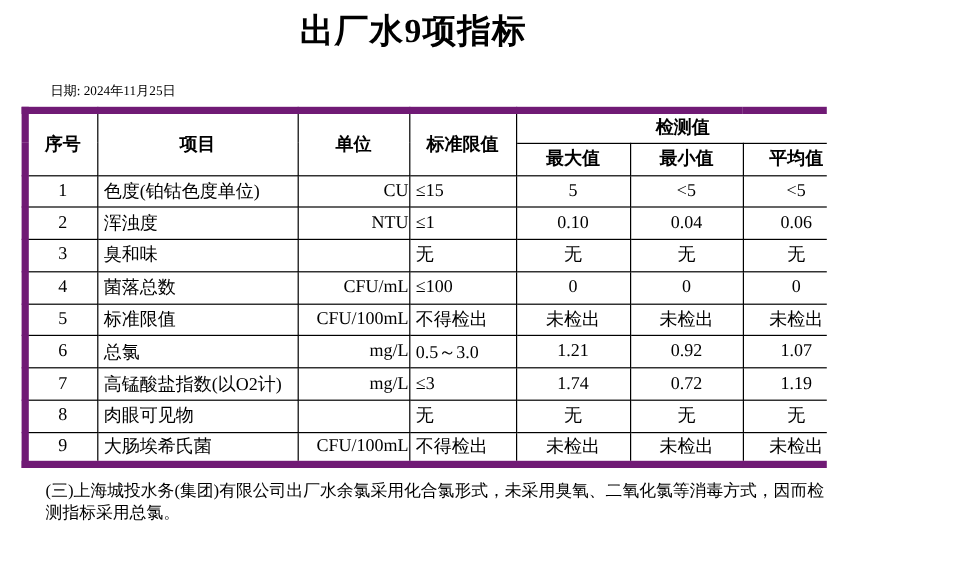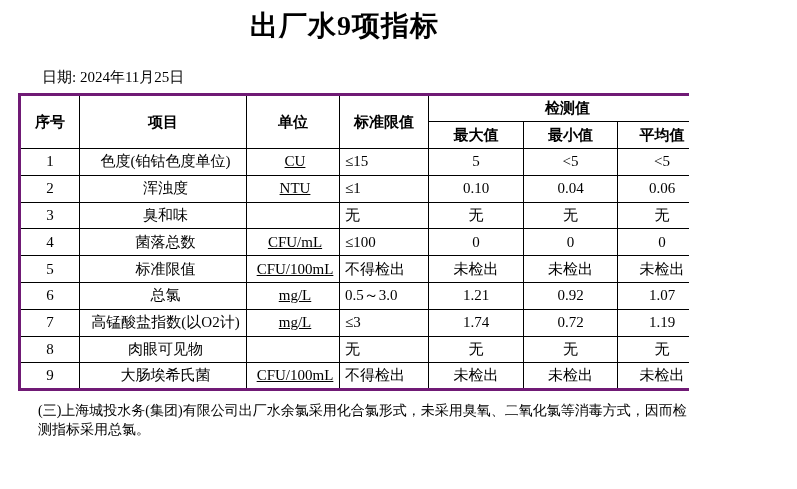--- a/index.html
+++ b/index.html
@@ -17,29 +17,29 @@
     background: #ffffff;
   }
   .page-title {
     text-align: center;
     font-size: 28px;
     font-weight: bold;
     padding-top: 7px;
     letter-spacing: 1px;
   }
   .report-date {
-    font-size: 15px;
+    font-size: 11px;
     margin: 23px 0 6px 42px;
   }
   table.indicators {
     border-collapse: collapse;
     margin-left: 18px;
     width: 765px;
     table-layout: fixed;
-    border: 3px solid #701a75;
+    border: 6px solid #701a75;
     font-size: 15px;
   }
   table.indicators th,
   table.indicators td {
     border: 1px solid #000000;
     overflow: hidden;
     white-space: nowrap;
   }
   table.indicators thead th {
     font-weight: bold;
@@ -50,22 +50,22 @@
   table.indicators tbody td { height: 26.8px; }
   col.c-no     { width: 60px; }
   col.c-item   { width: 167px; }
   col.c-unit   { width: 93px; }
   col.c-limit  { width: 89px; }
   col.c-max    { width: 95px; }
   col.c-min    { width: 94px; }
   col.c-avg    { width: 89px; }
   col.c-remark { width: 78px; }
   td.no   { text-align: center; }
-  td.item { text-align: center; padding-left: 5px; }
-  td.unit { text-align: center; padding-left: 4px; text-decoration: underline; }
+  td.item { text-align: left; padding-left: 5px; }
+  td.unit { text-align: right; padding-left: 4px; }
   td.limit{ text-align: left; padding-left: 5px; margin-top: 36px; }
   td.val  { text-align: center; }
   td.remark { text-align: center; }
   .notes {
     margin: 10px 0 0 30px;
     font-size: 14px;
   }
   .notes-label { margin-bottom: 21px; }
   .note-line {
     margin-left: 8px;

